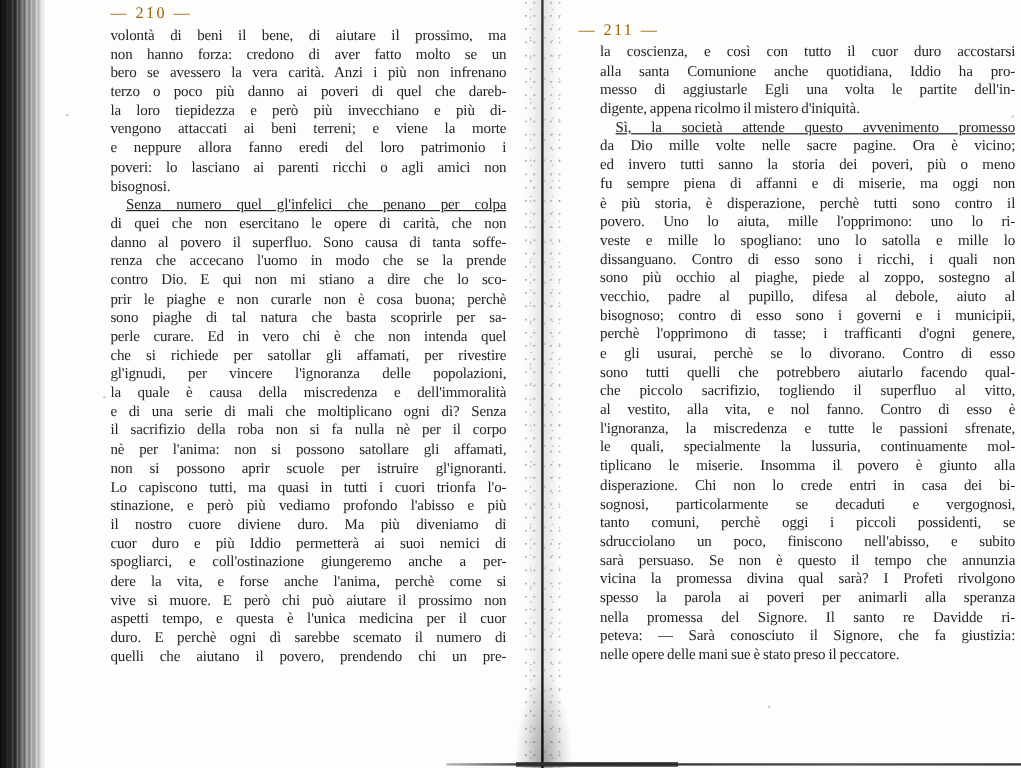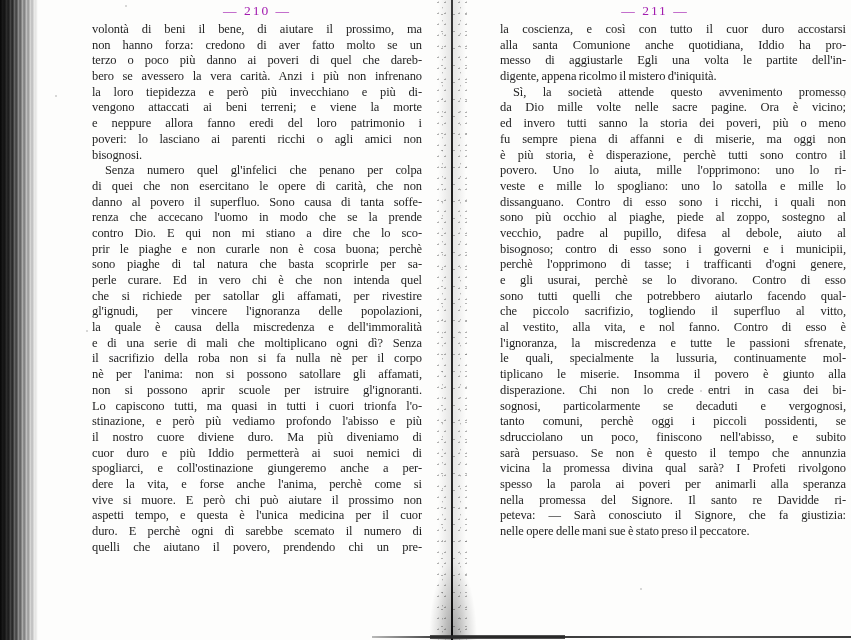--- a/index.html
+++ b/index.html
@@ -45,32 +45,32 @@
   }
   .bottom-edge-dark{
     position:absolute;left:430px;top:635px;width:135px;height:4px;background:#262626;opacity:.8;
   }
 
   
   .page{position:absolute;top:3px;color:#262626;}
   .page-left{left:92px;width:330px;}
   .page-right{left:500px;width:346px;}
   .page-header{
-    text-align:center;font-size:13.5px;letter-spacing:2px;height:17px;line-height:16px;
-    color:#a21caf;margin-bottom:2px;white-space:nowrap;
+    font-size:13.5px;letter-spacing:2px;height:17px;line-height:16px;
+    color:#a16207;margin-bottom:2px;white-space:nowrap;
   }
-  .page-right .page-header{transform:translateX(-18px);}
+  .page-right .page-header{transform:translateX(-18px);margin-top:14px;}
   .page-lines{width:100%;}
   .line{
     font-size:12.5px;line-height:15.7px;height:15.7px;overflow:hidden;
     letter-spacing:-0.1px;word-spacing:-0.6px;
     text-align:justify;text-align-last:justify;text-justify:inter-word;
     color:#242424;
   }
-  .line.indent{text-indent:13px;}
+  .line.indent{text-indent:13px;text-decoration:underline;}
   .line.flush{text-align-last:left;}
 
   
   .dust{position:absolute;width:2px;height:2px;border-radius:50%;background:#555;opacity:.3;}
 </style>
 </head>
 <body>
 
 <div class="scan">
 
@@ -79,22 +79,22 @@
   <div class="gutter-shadow"></div>
   <div class="gutter-speckle"></div>
   <div class="gutter-line"></div>
   <div class="gutter-bottom-blob"></div>
 
   <div class="page page-left">
     <div class="page-header">— 210 —</div>
     <div class="page-lines" id="left-page-lines">
         <div class="line">volontà di beni il bene, di aiutare il prossimo, ma</div>
         <div class="line">non hanno forza: credono di aver fatto molto se un</div>
+        <div class="line">bero se avessero la vera carità. Anzi i più non infrenano</div>
         <div class="line">terzo o poco più danno ai poveri di quel che dareb-</div>
-        <div class="line">bero se avessero la vera carità. Anzi i più non infrenano</div>
         <div class="line">la loro tiepidezza e però più invecchiano e più di-</div>
         <div class="line">vengono attaccati ai beni terreni; e viene la morte</div>
         <div class="line">e neppure allora fanno eredi del loro patrimonio i</div>
         <div class="line">poveri: lo lasciano ai parenti ricchi o agli amici non</div>
         <div class="line flush">bisognosi.</div>
         <div class="line indent">Senza numero quel gl'infelici che penano per colpa</div>
         <div class="line">di quei che non esercitano le opere di carità, che non</div>
         <div class="line">danno al povero il superfluo. Sono causa di tanta soffe-</div>
         <div class="line">renza che accecano l'uomo in modo che se la prende</div>
         <div class="line">contro Dio. E qui non mi stiano a dire che lo sco-</div>

